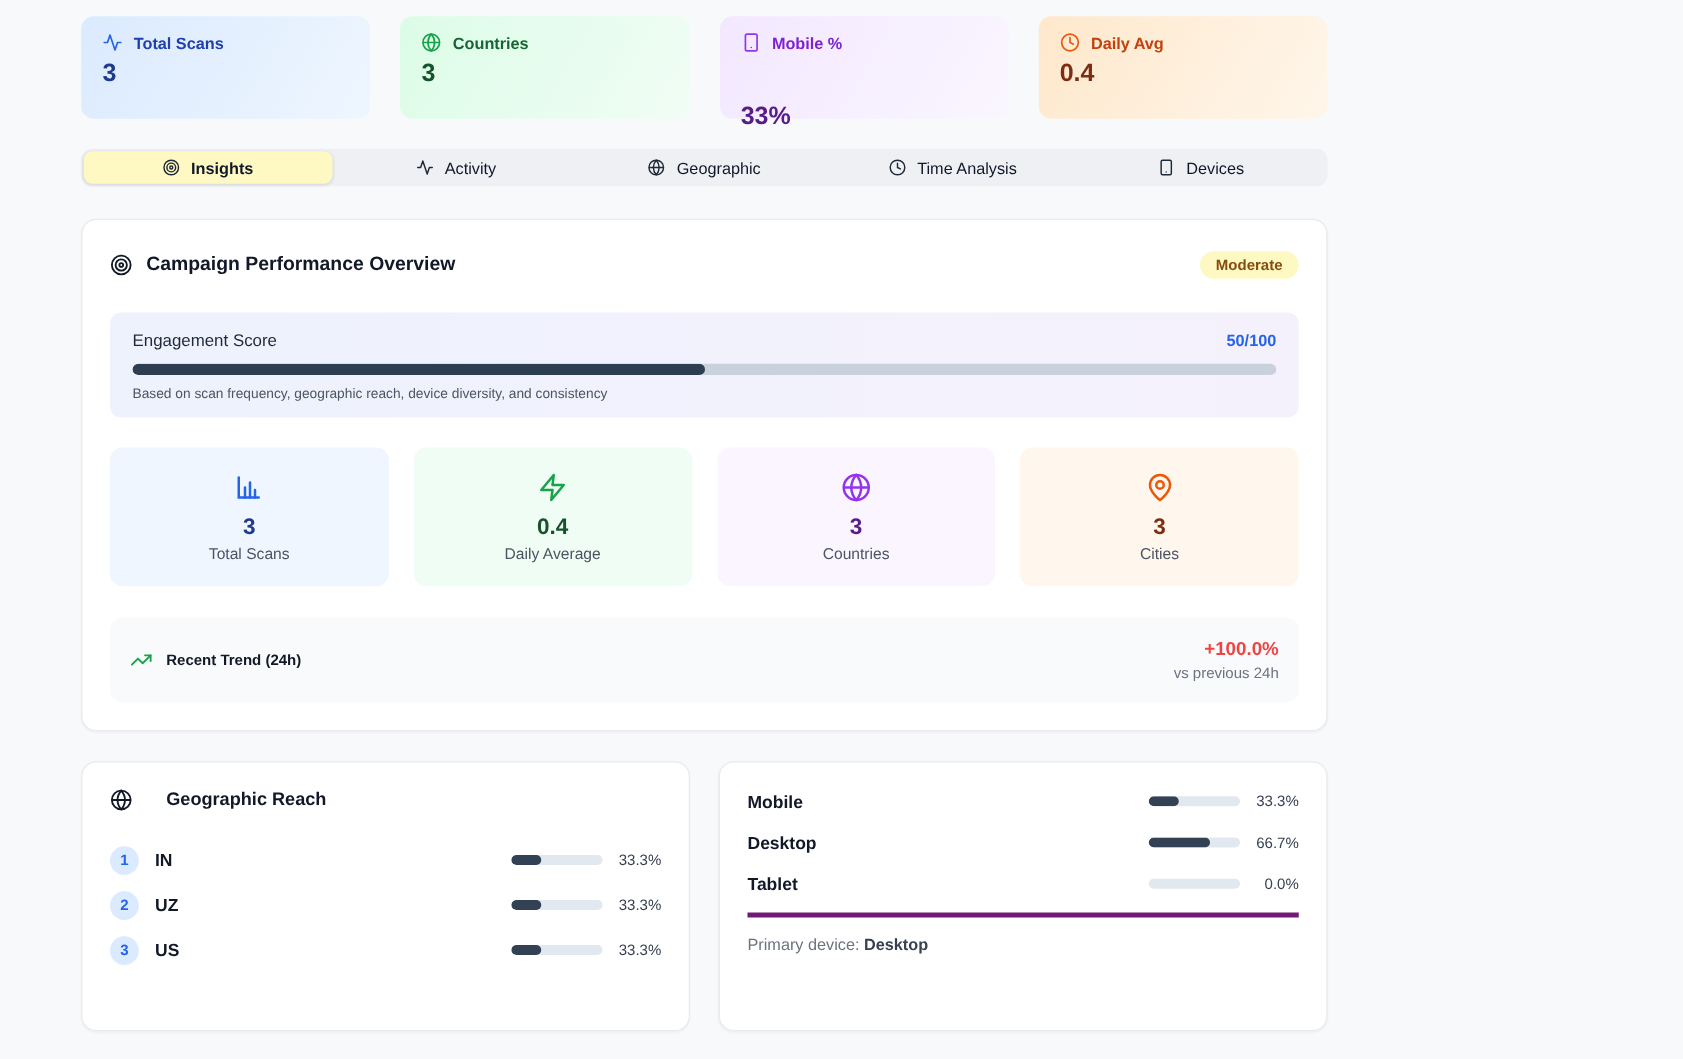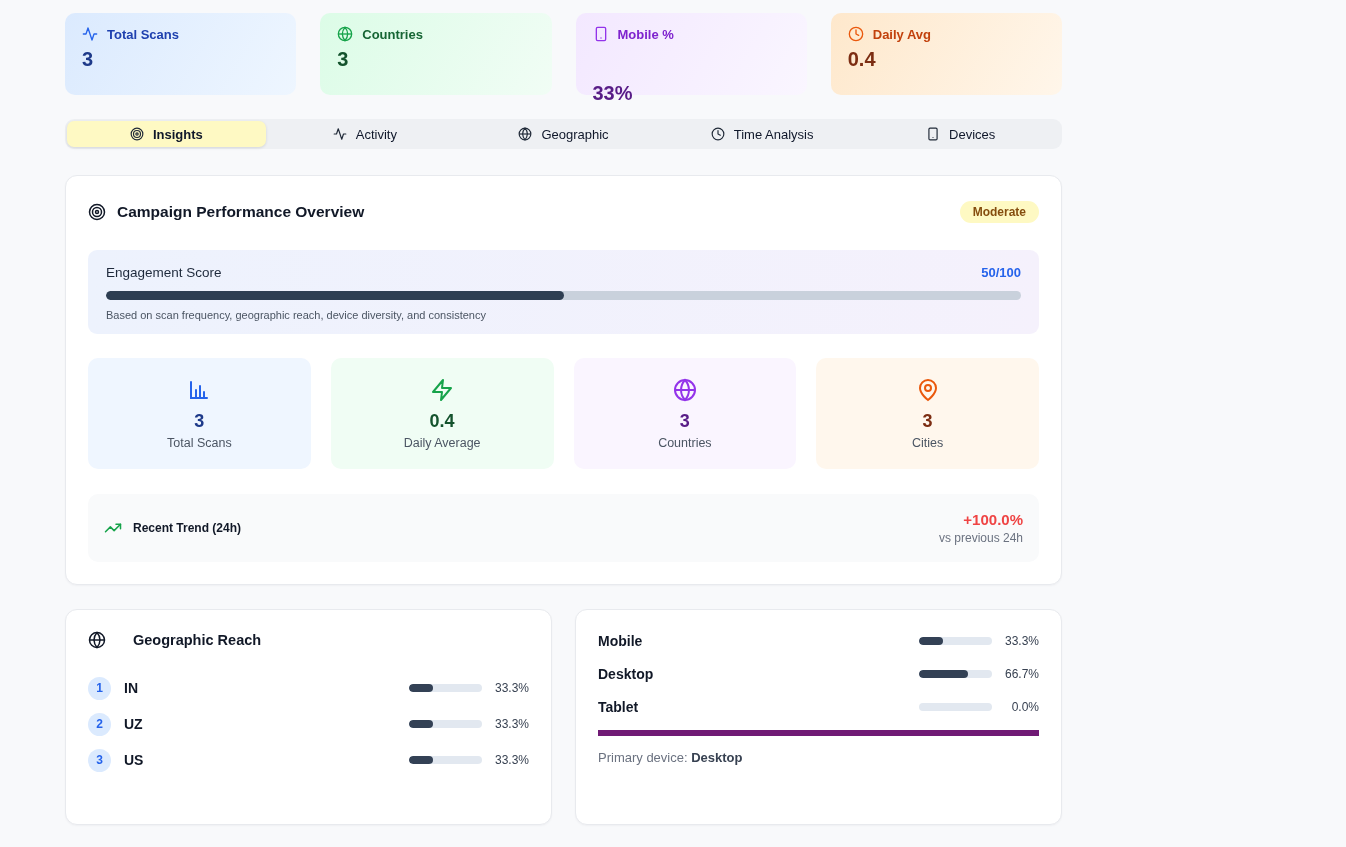--- a/index.html
+++ b/index.html
@@ -91,21 +91,21 @@
   .rank { width: 23px; height: 23px; border-radius: 50%; background: #dbeafe; color: #2563eb;
           font-size: 12px; font-weight: 600; display: flex; align-items: center; justify-content: center;
           margin-right: 13px; }
   .geo-code { font-size: 14px; font-weight: 700; color: #111827; flex: 1; }
   .hbar { width: 73px; height: 8px; background: #e2e8f0; border-radius: 4px; overflow: hidden; margin-right: 9px; }
   .hbar .fill { border-radius: 4px; background: #334155; }
   .pct { font-size: 12px; color: #374151; width: 38px; text-align: right; }
 
   .dev-row { display: flex; align-items: center; height: 20px; margin-bottom: 13px; }
   .dev-label { font-size: 14px; font-weight: 700; color: #111827; flex: 1; }
-  .dev-footer { border-top: 6px solid #701a75; margin-top: 11px; padding-top: 14px;
+  .dev-footer { border-top: 4px solid #701a75; margin-top: 11px; padding-top: 14px;
                 font-size: 13px; color: #6b7280; }
   .dev-footer strong { color: #374151; font-weight: 700; }
 </style>
 </head>
 <body>
 
 <svg width="0" height="0" style="position:absolute">
   <defs>
     <g id="i-activity">
         <path d="M22 12h-4l-3 9L9 3l-3 9H2" fill="none" stroke="currentColor" stroke-width="2" stroke-linecap="round" stroke-linejoin="round"></path>

